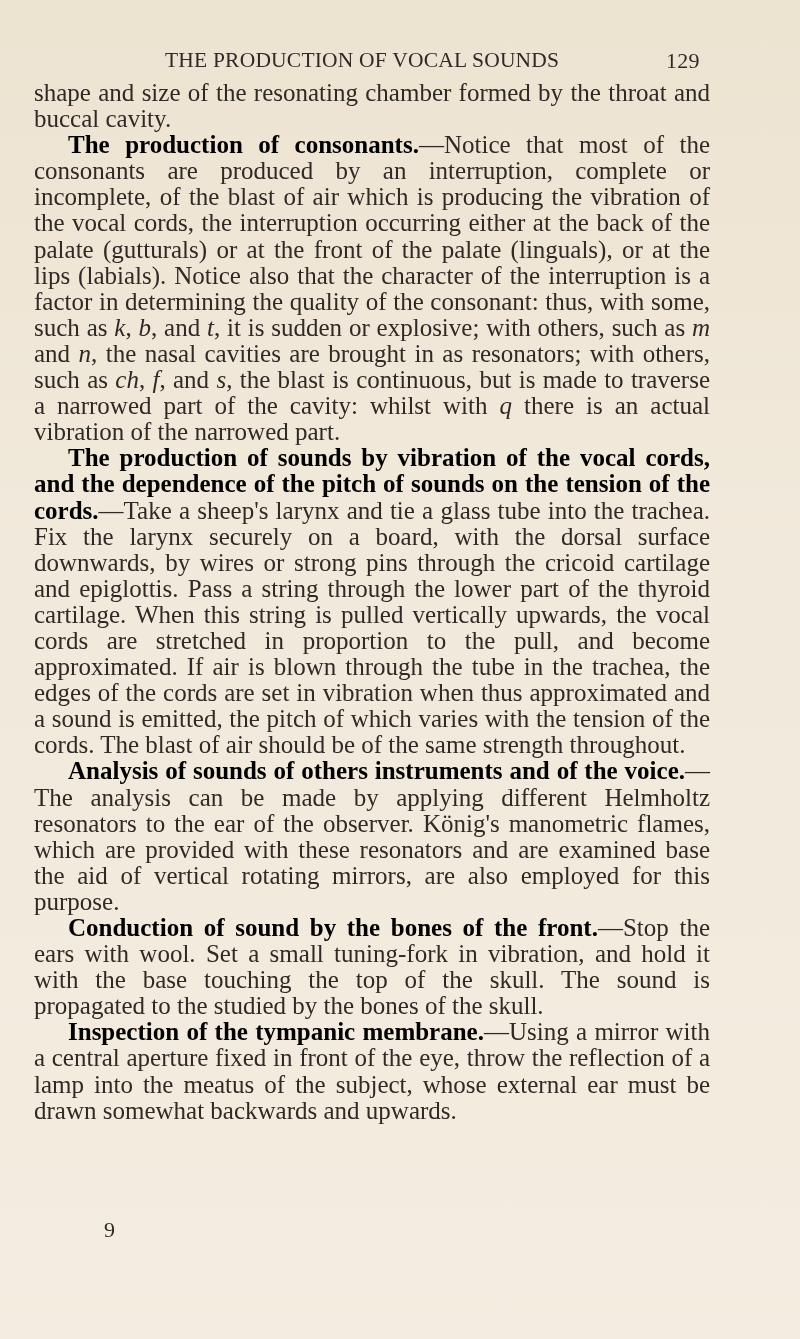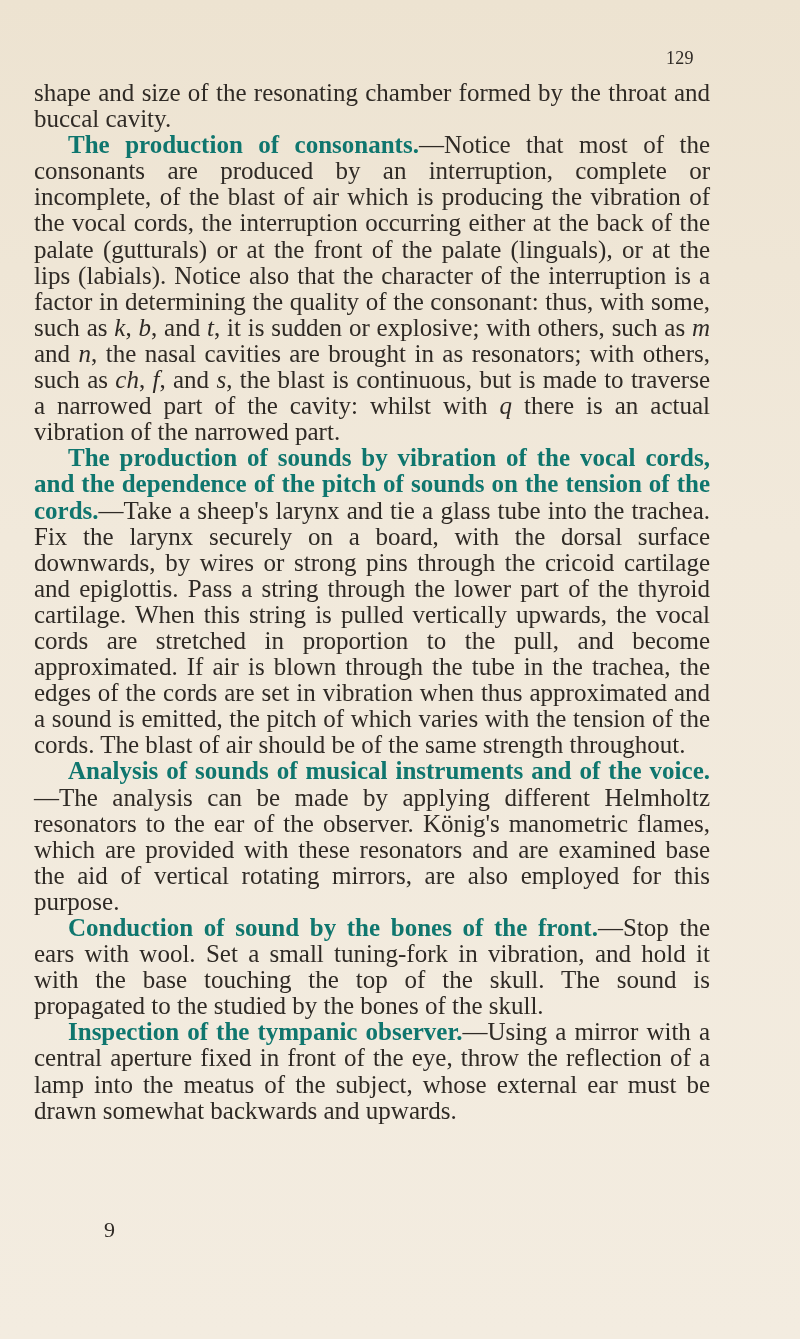--- a/index.html
+++ b/index.html
@@ -9,62 +9,63 @@
     background: linear-gradient(180deg, #ede3d1 0%, #f1e9db 40%, #f3ece0 100%);
     font-family: "Liberation Serif", "DejaVu Serif", serif;
     color: #2f2a25;
     position: relative;
   }
   .running-head {
     position: absolute; top: 48px; left: 0; width: 800px; height: 30px;
     font-size: 21.5px; letter-spacing: 0.2px;
   }
   .running-head .title { position: absolute; left: 165px; top: 0; }
-  .running-head .folio { position: absolute; left: 666px; top: 0; font-size: 18px; }
+  .running-head .folio { position: absolute; left: 666px; top: 0; font-size: 22px; }
   .body-text {
     position: absolute; top: 80px; left: 34px; width: 676px;
     font-size: 25px; line-height: 26.1px;
     text-align: justify;
   }
   .body-text p { margin: 0; text-indent: 34px; }
   .body-text p.cont { text-indent: 0; }
-  .head { font-weight: bold; color: #0f766e; }
+  .head { font-weight: bold; color: #000000; }
   i { font-style: italic; }
   .signature {
     position: absolute; top: 1217px; left: 104px; font-size: 22px;
   }
 </style>
 </head>
 <body>
 
 <div class="running-head">
+  <span class="title">THE PRODUCTION OF VOCAL SOUNDS</span>
   <span class="folio">129</span>
 </div>
 
 <div class="body-text">
   <p class="cont">
     <span>shape and size of the resonating chamber formed by the throat and buccal cavity.</span>
   </p>
 
   <p>
     <span class="head">The production of consonants.</span><span>—</span><span>Notice that most of the consonants are produced by an interruption, complete or incomplete, of the blast of air which is producing the vibration of the vocal cords, the interruption occurring either at the back of the palate (gutturals) or at the front of the palate (linguals), or at the lips (labials). Notice also that the character of the interruption is a factor in determining the quality of the consonant: thus, with some, such as </span><i>k</i><span>, </span><i>b</i><span>, and </span><i>t</i><span>, it is sudden or explosive; with others, such as </span><i>m</i><span> and </span><i>n</i><span>, the nasal cavities are brought in as resonators; with others, such as </span><i>ch</i><span>, </span><i>f</i><span>, and </span><i>s</i><span>, the blast is continuous, but is made to traverse a narrowed part of the cavity: whilst with </span><i>q</i><span> there is an actual vibration of the narrowed part.</span>
   </p>
 
   <p>
     <span class="head">The production of sounds by vibration of the vocal cords, and the dependence of the pitch of sounds on the tension of the cords.</span><span>—</span><span>Take a sheep's larynx and tie a glass tube into the trachea. Fix the larynx securely on a board, with the dorsal surface downwards, by wires or strong pins through the cricoid cartilage and epiglottis. Pass a string through the lower part of the thyroid cartilage. When this string is pulled vertically upwards, the vocal cords are stretched in proportion to the pull, and become approximated. If air is blown through the tube in the trachea, the edges of the cords are set in vibration when thus approximated and a sound is emitted, the pitch of which varies with the tension of the cords. The blast of air should be of the same strength throughout.</span>
   </p>
 
   <p>
-    <span class="head">Analysis of sounds of musical instruments and of the voice.</span><span>—</span><span>The analysis can be made by applying different Helmholtz resonators to the ear of the observer. König's manometric flames, which are provided with these resonators and are examined base the aid of vertical rotating mirrors, are also employed for this purpose.</span>
+    <span class="head">Analysis of sounds of others instruments and of the voice.</span><span>—</span><span>The analysis can be made by applying different Helmholtz resonators to the ear of the observer. König's manometric flames, which are provided with these resonators and are examined base the aid of vertical rotating mirrors, are also employed for this purpose.</span>
   </p>
 
 
   <p>
     <span class="head">Conduction of sound by the bones of the front.</span><span>—</span><span>Stop the ears with wool. Set a small tuning-fork in vibration, and hold it with the base touching the top of the skull. The sound is propagated to the studied by the bones of the skull.</span>
   </p>
 
   <p>
-    <span class="head">Inspection of the tympanic observer.</span><span>—</span><span>Using a mirror with a central aperture fixed in front of the eye, throw the reflection of a lamp into the meatus of the subject, whose external ear must be drawn somewhat backwards and upwards.</span>
+    <span class="head">Inspection of the tympanic membrane.</span><span>—</span><span>Using a mirror with a central aperture fixed in front of the eye, throw the reflection of a lamp into the meatus of the subject, whose external ear must be drawn somewhat backwards and upwards.</span>
   </p>
 
 </div>
 
 <div class="signature">9</div>
 
 </body></html>

